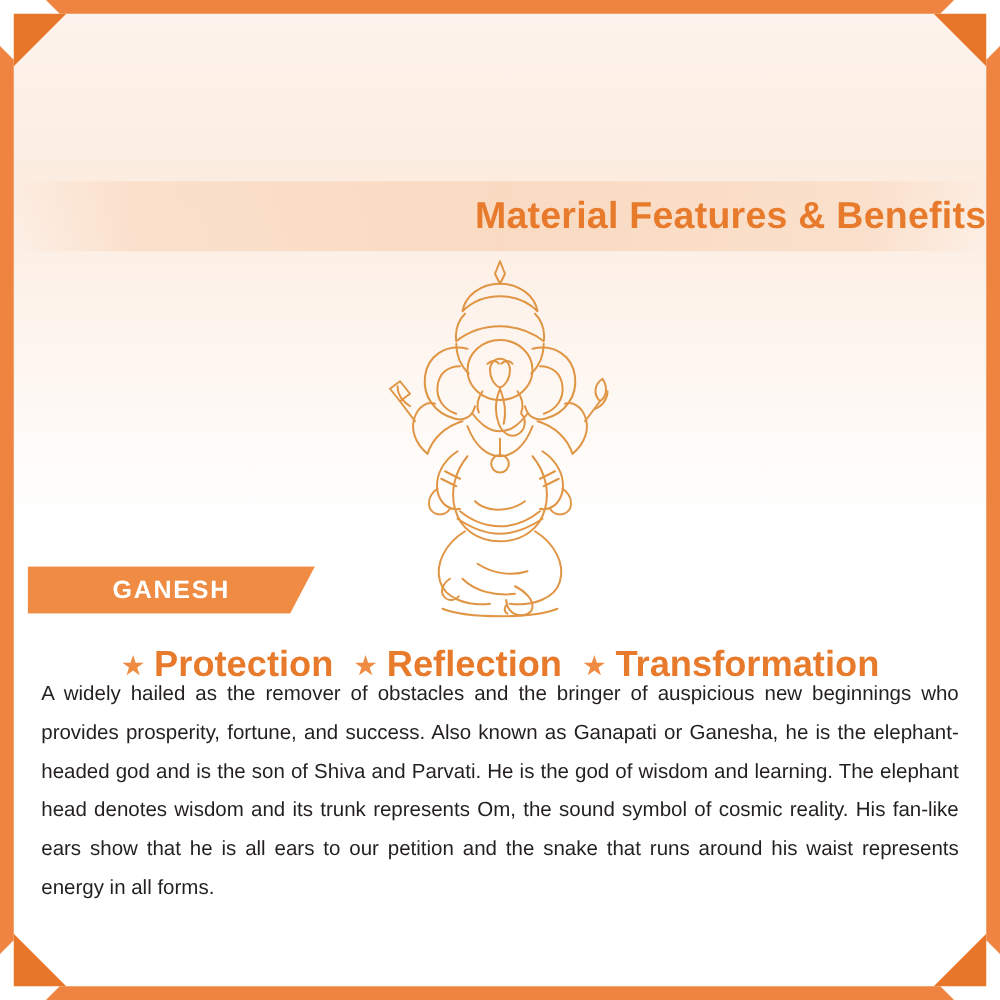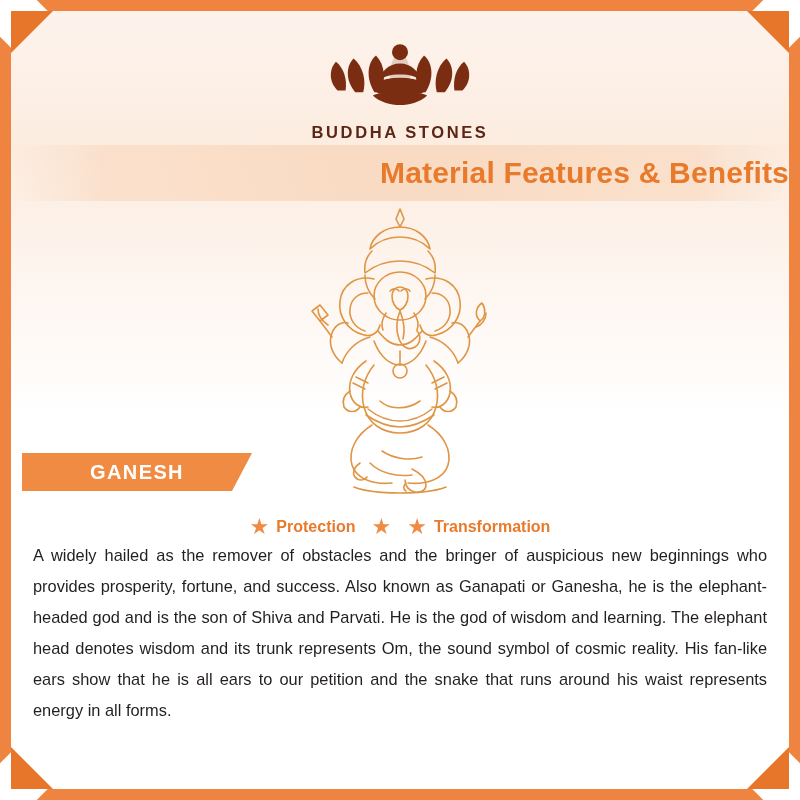--- a/index.html
+++ b/index.html
@@ -172,21 +172,21 @@
     align-items: center;
     gap: 7px;
   }
   .star {
     color: #ef8b42;
     font-size: 22px;
     line-height: 1;
   }
   .feature-label {
     color: #e87a2b;
-    font-size: 16px;
+    font-size: 29px;
     font-weight: bold;
   }
 
   
   .body-text {
     position: absolute;
     left: 22px;
     top: 529px;
     width: 734px;
     font-size: 16.4px;
@@ -197,42 +197,20 @@
     font-family: "Liberation Sans", sans-serif;
   }
 </style>
 </head>
 <body>
 
 <div class="page">
 
   <div class="inner">
 
-    <div class="logo-wrap">
-      <svg class="logo-mark" viewBox="0 0 200 105">
-        <g fill="#7b2d12">
-
-          <path d="M22 72 C10 60 12 44 20 36 C30 44 34 58 32 72 Z"></path>
-          <path d="M44 74 C32 60 32 42 42 32 C54 42 58 60 54 74 Z"></path>
-          <path d="M68 74 C58 58 58 38 70 28 C82 40 82 60 76 74 Z"></path>
-
-          <path d="M178 72 C190 60 188 44 180 36 C170 44 166 58 168 72 Z"></path>
-          <path d="M156 74 C168 60 168 42 158 32 C146 42 142 60 146 74 Z"></path>
-          <path d="M132 74 C142 58 142 38 130 28 C118 40 118 60 124 74 Z"></path>
-
-          <path d="M92 74 C84 56 86 34 100 22 C114 34 116 56 108 74 Z" opacity="0.18"></path>
-
-          <circle cx="100" cy="24" r="10"></circle>
-          <path d="M100 38 C86 38 76 48 74 60 C80 54 88 52 100 52 C112 52 120 54 126 60 C124 48 114 38 100 38 Z"></path>
-          <path d="M70 62 C78 58 88 56 100 56 C112 56 122 58 130 62 C134 66 132 74 126 76 L74 76 C68 74 66 66 70 62 Z"></path>
-          <path d="M66 78 C80 72 120 72 134 78 C126 86 112 90 100 90 C88 90 74 86 66 78 Z"></path>
-        </g>
-      </svg>
-      <div class="logo-text">BUDDHA STONES</div>
-    </div>
 
     <div class="title-banner">
       <div class="title-text">Material Features &amp; Benefits</div>
     </div>
 
     <div class="illus">
       <svg width="300" height="300" viewBox="0 0 300 300">
         <g fill="none" stroke="#e09544" stroke-width="1.6" stroke-linecap="round" stroke-linejoin="round">
 
           <path d="M150 8 l4 10 -4 8 -4 -8 z"></path>
@@ -310,20 +288,21 @@
       <span class="ribbon-label">GANESH</span>
     </div>
 
     <div class="features">
       <div class="feature">
         <span class="star">★</span>
         <span class="feature-label">Protection</span>
       </div>
       <div class="feature">
         <span class="star">★</span>
+        <span class="feature-label">Reflection</span>
       </div>
       <div class="feature">
         <span class="star">★</span>
         <span class="feature-label">Transformation</span>
       </div>
     </div>
 
     <div class="body-text">A widely hailed as the remover of obstacles and the bringer of auspicious new beginnings who provides prosperity, fortune, and success. Also known as Ganapati or Ganesha, he is the elephant-headed god and is the son of Shiva and Parvati. He is the god of wisdom and learning. The elephant head denotes wisdom and its trunk represents Om, the sound symbol of cosmic reality. His fan-like ears show that he is all ears to our petition and the snake that runs around his waist represents energy in all forms.</div>
 
   </div>

